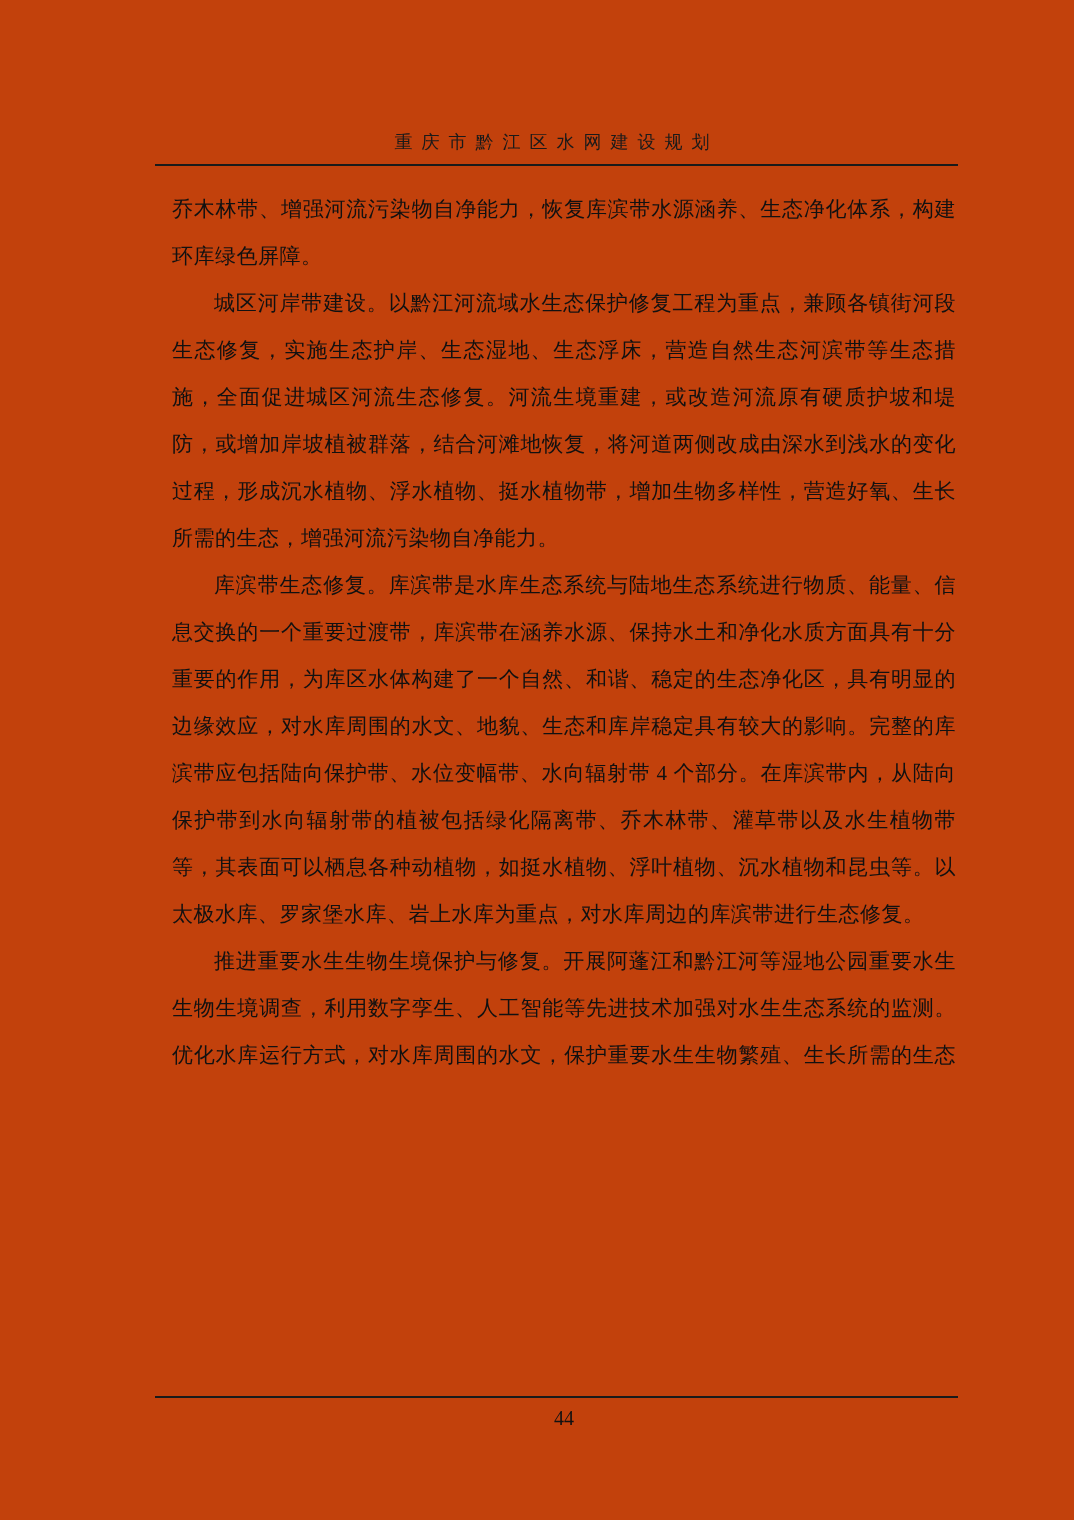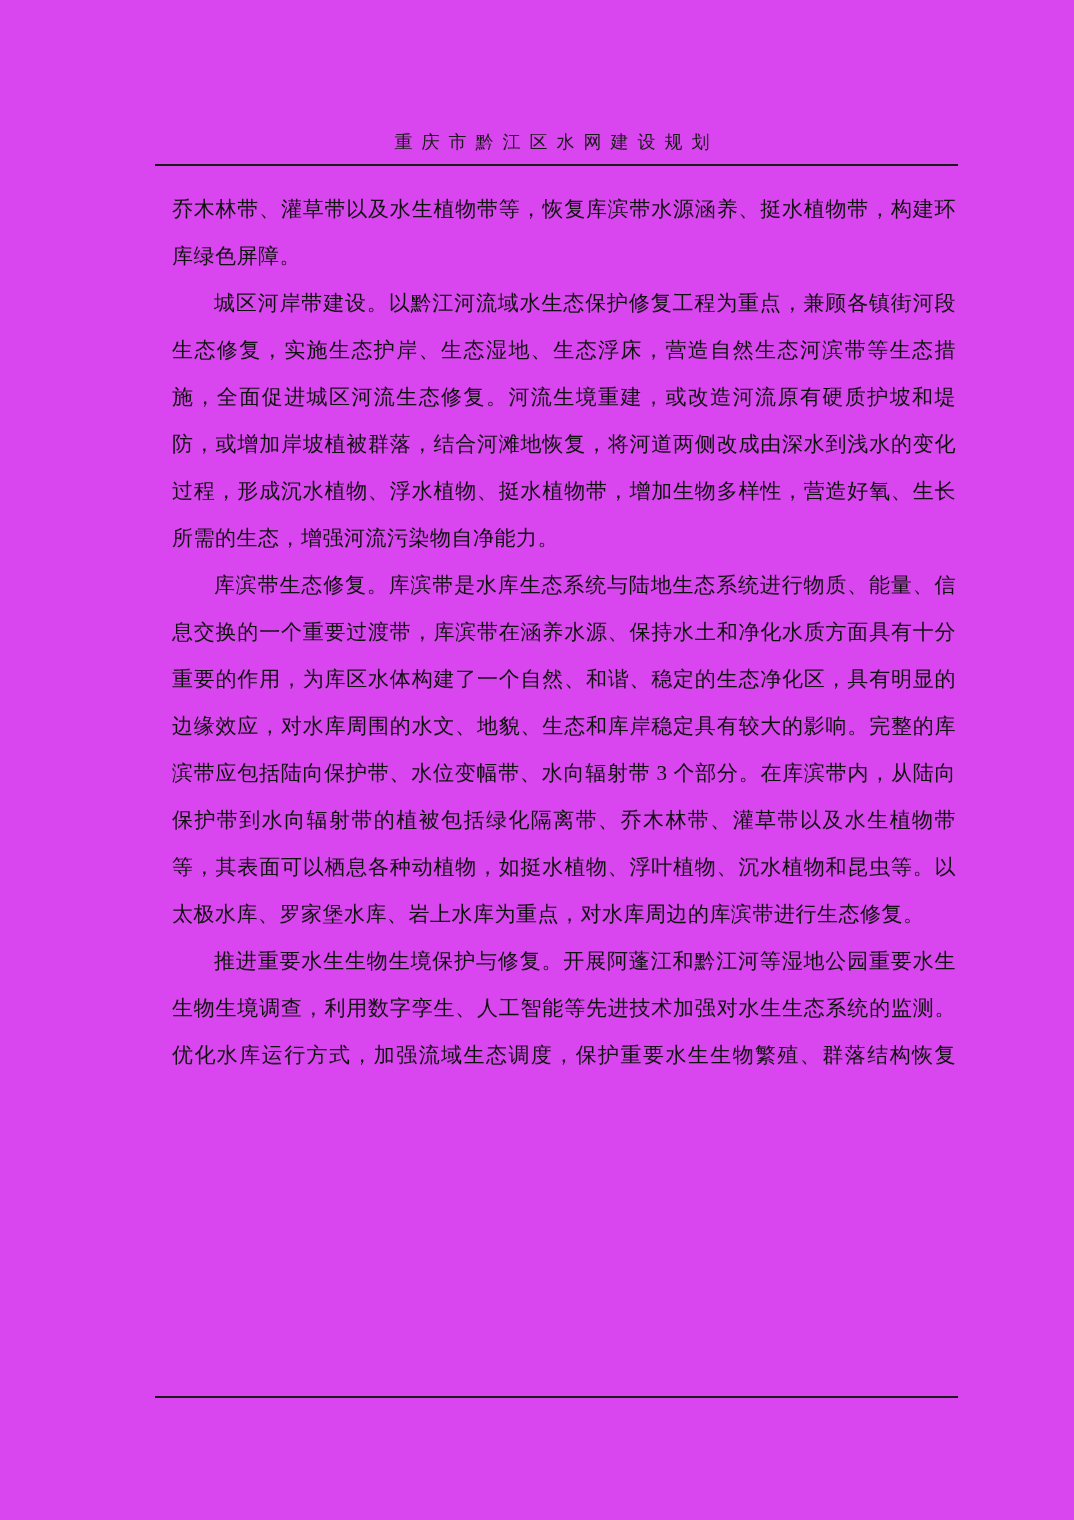--- a/index.html
+++ b/index.html
@@ -4,21 +4,21 @@
 <style>
   html, body {
     margin: 0;
     padding: 0;
     background: #ffffff;
   }
   .page {
     position: relative;
     width: 1074px;
     height: 1520px;
-    background: #d946ef;
+    background: #c2410c;
     overflow: hidden;
     font-family: "Liberation Serif", "DejaVu Serif", serif;
     color: #111111;
   }
   
   .header {
     position: absolute;
     left: 155px;
     top: 130px;
     width: 803px;
@@ -80,21 +80,22 @@
 </head>
 <body>
 
 <div class="page">
 
   <div class="header">
     <div class="header-title">重庆市黔江区水网建设规划</div>
   </div>
 
   <div class="body-text">
-    <p class="no-indent">乔木林带、灌草带以及水生植物带等，恢复库滨带水源涵养、挺水植物带，构建环库绿色屏障。</p>
+    <p class="no-indent">乔木林带、增强河流污染物自净能力，恢复库滨带水源涵养、生态净化体系，构建环库绿色屏障。</p>
     <p>城区河岸带建设。以黔江河流域水生态保护修复工程为重点，兼顾各镇街河段生态修复，实施生态护岸、生态湿地、生态浮床，营造自然生态河滨带等生态措施，全面促进城区河流生态修复。河流生境重建，或改造河流原有硬质护坡和堤防，或增加岸坡植被群落，结合河滩地恢复，将河道两侧改成由深水到浅水的变化过程，形成沉水植物、浮水植物、挺水植物带，增加生物多样性，营造好氧、生长所需的生态，增强河流污染物自净能力。</p>
-    <p>库滨带生态修复。库滨带是水库生态系统与陆地生态系统进行物质、能量、信息交换的一个重要过渡带，库滨带在涵养水源、保持水土和净化水质方面具有十分重要的作用，为库区水体构建了一个自然、和谐、稳定的生态净化区，具有明显的边缘效应，对水库周围的水文、地貌、生态和库岸稳定具有较大的影响。完整的库滨带应包括陆向保护带、水位变幅带、水向辐射带 3 个部分。在库滨带内，从陆向保护带到水向辐射带的植被包括绿化隔离带、乔木林带、灌草带以及水生植物带等，其表面可以栖息各种动植物，如挺水植物、浮叶植物、沉水植物和昆虫等。以太极水库、罗家堡水库、岩上水库为重点，对水库周边的库滨带进行生态修复。</p>
-    <p class="continued">推进重要水生生物生境保护与修复。开展阿蓬江和黔江河等湿地公园重要水生生物生境调查，利用数字孪生、人工智能等先进技术加强对水生生态系统的监测。优化水库运行方式，加强流域生态调度，保护重要水生生物繁殖、群落结构恢复</p>
+    <p>库滨带生态修复。库滨带是水库生态系统与陆地生态系统进行物质、能量、信息交换的一个重要过渡带，库滨带在涵养水源、保持水土和净化水质方面具有十分重要的作用，为库区水体构建了一个自然、和谐、稳定的生态净化区，具有明显的边缘效应，对水库周围的水文、地貌、生态和库岸稳定具有较大的影响。完整的库滨带应包括陆向保护带、水位变幅带、水向辐射带 4 个部分。在库滨带内，从陆向保护带到水向辐射带的植被包括绿化隔离带、乔木林带、灌草带以及水生植物带等，其表面可以栖息各种动植物，如挺水植物、浮叶植物、沉水植物和昆虫等。以太极水库、罗家堡水库、岩上水库为重点，对水库周边的库滨带进行生态修复。</p>
+    <p class="continued">推进重要水生生物生境保护与修复。开展阿蓬江和黔江河等湿地公园重要水生生物生境调查，利用数字孪生、人工智能等先进技术加强对水生生态系统的监测。优化水库运行方式，对水库周围的水文，保护重要水生生物繁殖、生长所需的生态</p>
   </div>
 
   <div class="footer-rule"></div>
+  <div class="page-number">44</div>
 
 </div>
 
 </body></html>

